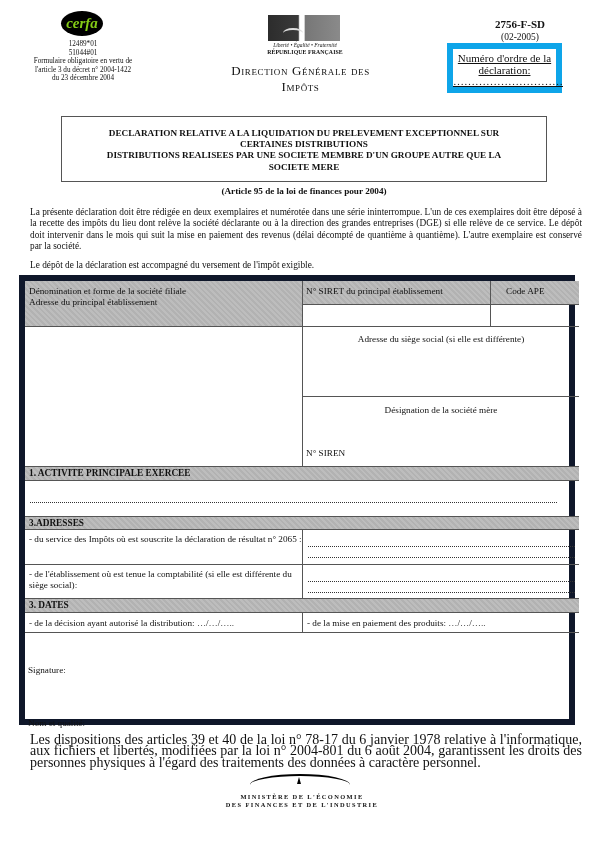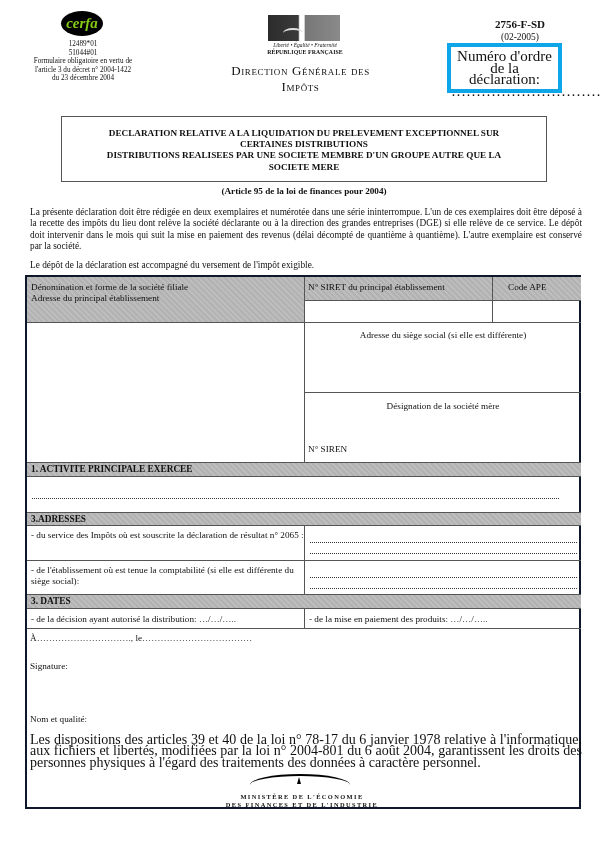--- a/index.html
+++ b/index.html
@@ -12,31 +12,31 @@
   .cerfa-info { left: 20px; top: 40px; width: 126px; text-align: center; font-size: 7.2px; line-height: 8.6px; }
   
   .marianne { left: 268px; top: 15px; width: 72px; height: 26px; background: linear-gradient(90deg,#2c2c2c 0%,#3a3a3a 42%,#fff 44%,#fff 50%,#777 52%,#8a8a8a 100%); }
   .marianne-face { left: 283px; top: 28px; width: 20px; height: 8px; border-top: 2px solid #ddd; border-radius: 50% 50% 0 0; }
   .devise { left: 260px; top: 42px; width: 90px; text-align: center; font-size: 5.5px; font-style: italic; }
   .rep { left: 260px; top: 49px; width: 90px; text-align: center; font-size: 5.8px; font-weight: bold; letter-spacing: 0.1px; }
   .dgi { left: 213px; top: 63px; width: 175px; text-align: center; font-size: 13px; font-variant: small-caps; letter-spacing: 0.6px; }
   
   .form-code { left: 480px; top: 18px; width: 80px; text-align: center; font-weight: bold; font-size: 11px; }
   .form-date { left: 480px; top: 32px; width: 80px; text-align: center; font-size: 9.5px; }
-  .ordre-box { left: 447px; top: 43px; width: 115px; height: 50px; border: 4px solid #0ea5e9; box-sizing: border-box;
-               text-align: center; font-size: 15px; line-height: 11.5px; padding-top: 4px; }
+  .ordre-box { left: 447px; top: 43px; width: 115px; height: 50px; border: 6px solid #0ea5e9; box-sizing: border-box;
+               text-align: center; font-size: 11px; line-height: 11.5px; padding-top: 4px; text-decoration: underline; }
   .dots-line { display: block; letter-spacing: 0px; }
   
   .title-box { left: 61px; top: 116px; width: 486px; height: 66px; border: 1px solid #555; box-sizing: border-box;
                text-align: center; font-weight: bold; font-size: 9.2px; line-height: 11.2px; padding-top: 11px; }
   .article { left: 61px; top: 186px; width: 486px; text-align: center; font-weight: bold; font-size: 9.2px; }
   .intro { left: 30px; top: 207px; width: 552px; font-size: 9.3px; line-height: 11.4px; text-align: justify; }
   .intro2 { left: 30px; top: 260px; width: 552px; font-size: 9.3px; }
   
-  .form { left: 25px; top: 275px; width: 556px; height: 534px; border: 2px solid #0f172a; box-sizing: border-box; }
+  .form { left: 19px; top: 275px; width: 556px; height: 450px; border: 6px solid #0f172a; box-sizing: border-box; }
   .cell { position: absolute; box-sizing: border-box; font-size: 9.2px; line-height: 11px; }
   .grey { background: #b9b9b9; background-image: repeating-linear-gradient(45deg, rgba(255,255,255,0.06) 0 2px, rgba(0,0,0,0.04) 2px 4px); }
   .bl { border-left: 1px solid #555; }
   .bt { border-top: 1px solid #555; }
   .section-head { font-weight: bold; font-size: 9.3px; padding-left: 4px; line-height: 13px; }
   .center { text-align: center; }
   .dotted { position: absolute; border-bottom: 1px dotted #333; height: 0; }
   .footer-text { left: 30px; top: 734px; width: 552px; font-size: 14px; line-height: 11.4px; text-align: justify; }
   .arc { left: 250px; top: 774px; width: 100px; height: 20px; border-top: 2px solid #000; border-radius: 50% 50% 0 0; }
   .spike { left: 297px; top: 777px; width: 0; height: 0; border-left: 2px solid transparent; border-right: 2px solid transparent; border-bottom: 7px solid #000; }
@@ -115,21 +115,20 @@
   <div class="cell bl bt" style="left:277px;top:283px;width:277px;height:34px;">
     <div class="dotted" style="left:5px;right:4px;top:16px;"></div>
     <div class="dotted" style="left:5px;right:4px;top:27px;"></div>
   </div>
 
   <div class="cell grey bt section-head" style="left:0;top:317px;width:554px;height:14px;">3. DATES</div>
   <div class="cell bt" style="left:0;top:331px;width:277px;height:20px;padding:5px 0 0 4px;">- de la décision ayant autorisé la distribution: …/…/…..</div>
   <div class="cell bl bt" style="left:277px;top:331px;width:277px;height:20px;padding:5px 0 0 4px;">- de la mise en paiement des produits: …/…/…..</div>
 
   <div class="cell bt" style="left:0;top:351px;width:554px;height:97px;">
-    <div style="position:absolute;left:3px;top:4px;">À…………………………., le………………………………</div>
     <div style="position:absolute;left:3px;top:32px;">Signature:</div>
     <div style="position:absolute;left:3px;top:85px;">Nom et qualité:</div>
   </div>
 </div>
 
 <div class="abs footer-text">Les dispositions des articles 39 et 40 de la loi n° 78-17 du 6 janvier 1978 relative à l'informatique, aux fichiers et libertés, modifiées par la loi n° 2004-801 du 6 août 2004, garantissent les droits des personnes physiques à l'égard des traitements des données à caractère personnel.</div>
 <div class="abs arc"></div>
 <div class="abs spike"></div>
 <div class="abs ministere">
   <div>MINISTÈRE DE L'ÉCONOMIE</div>

